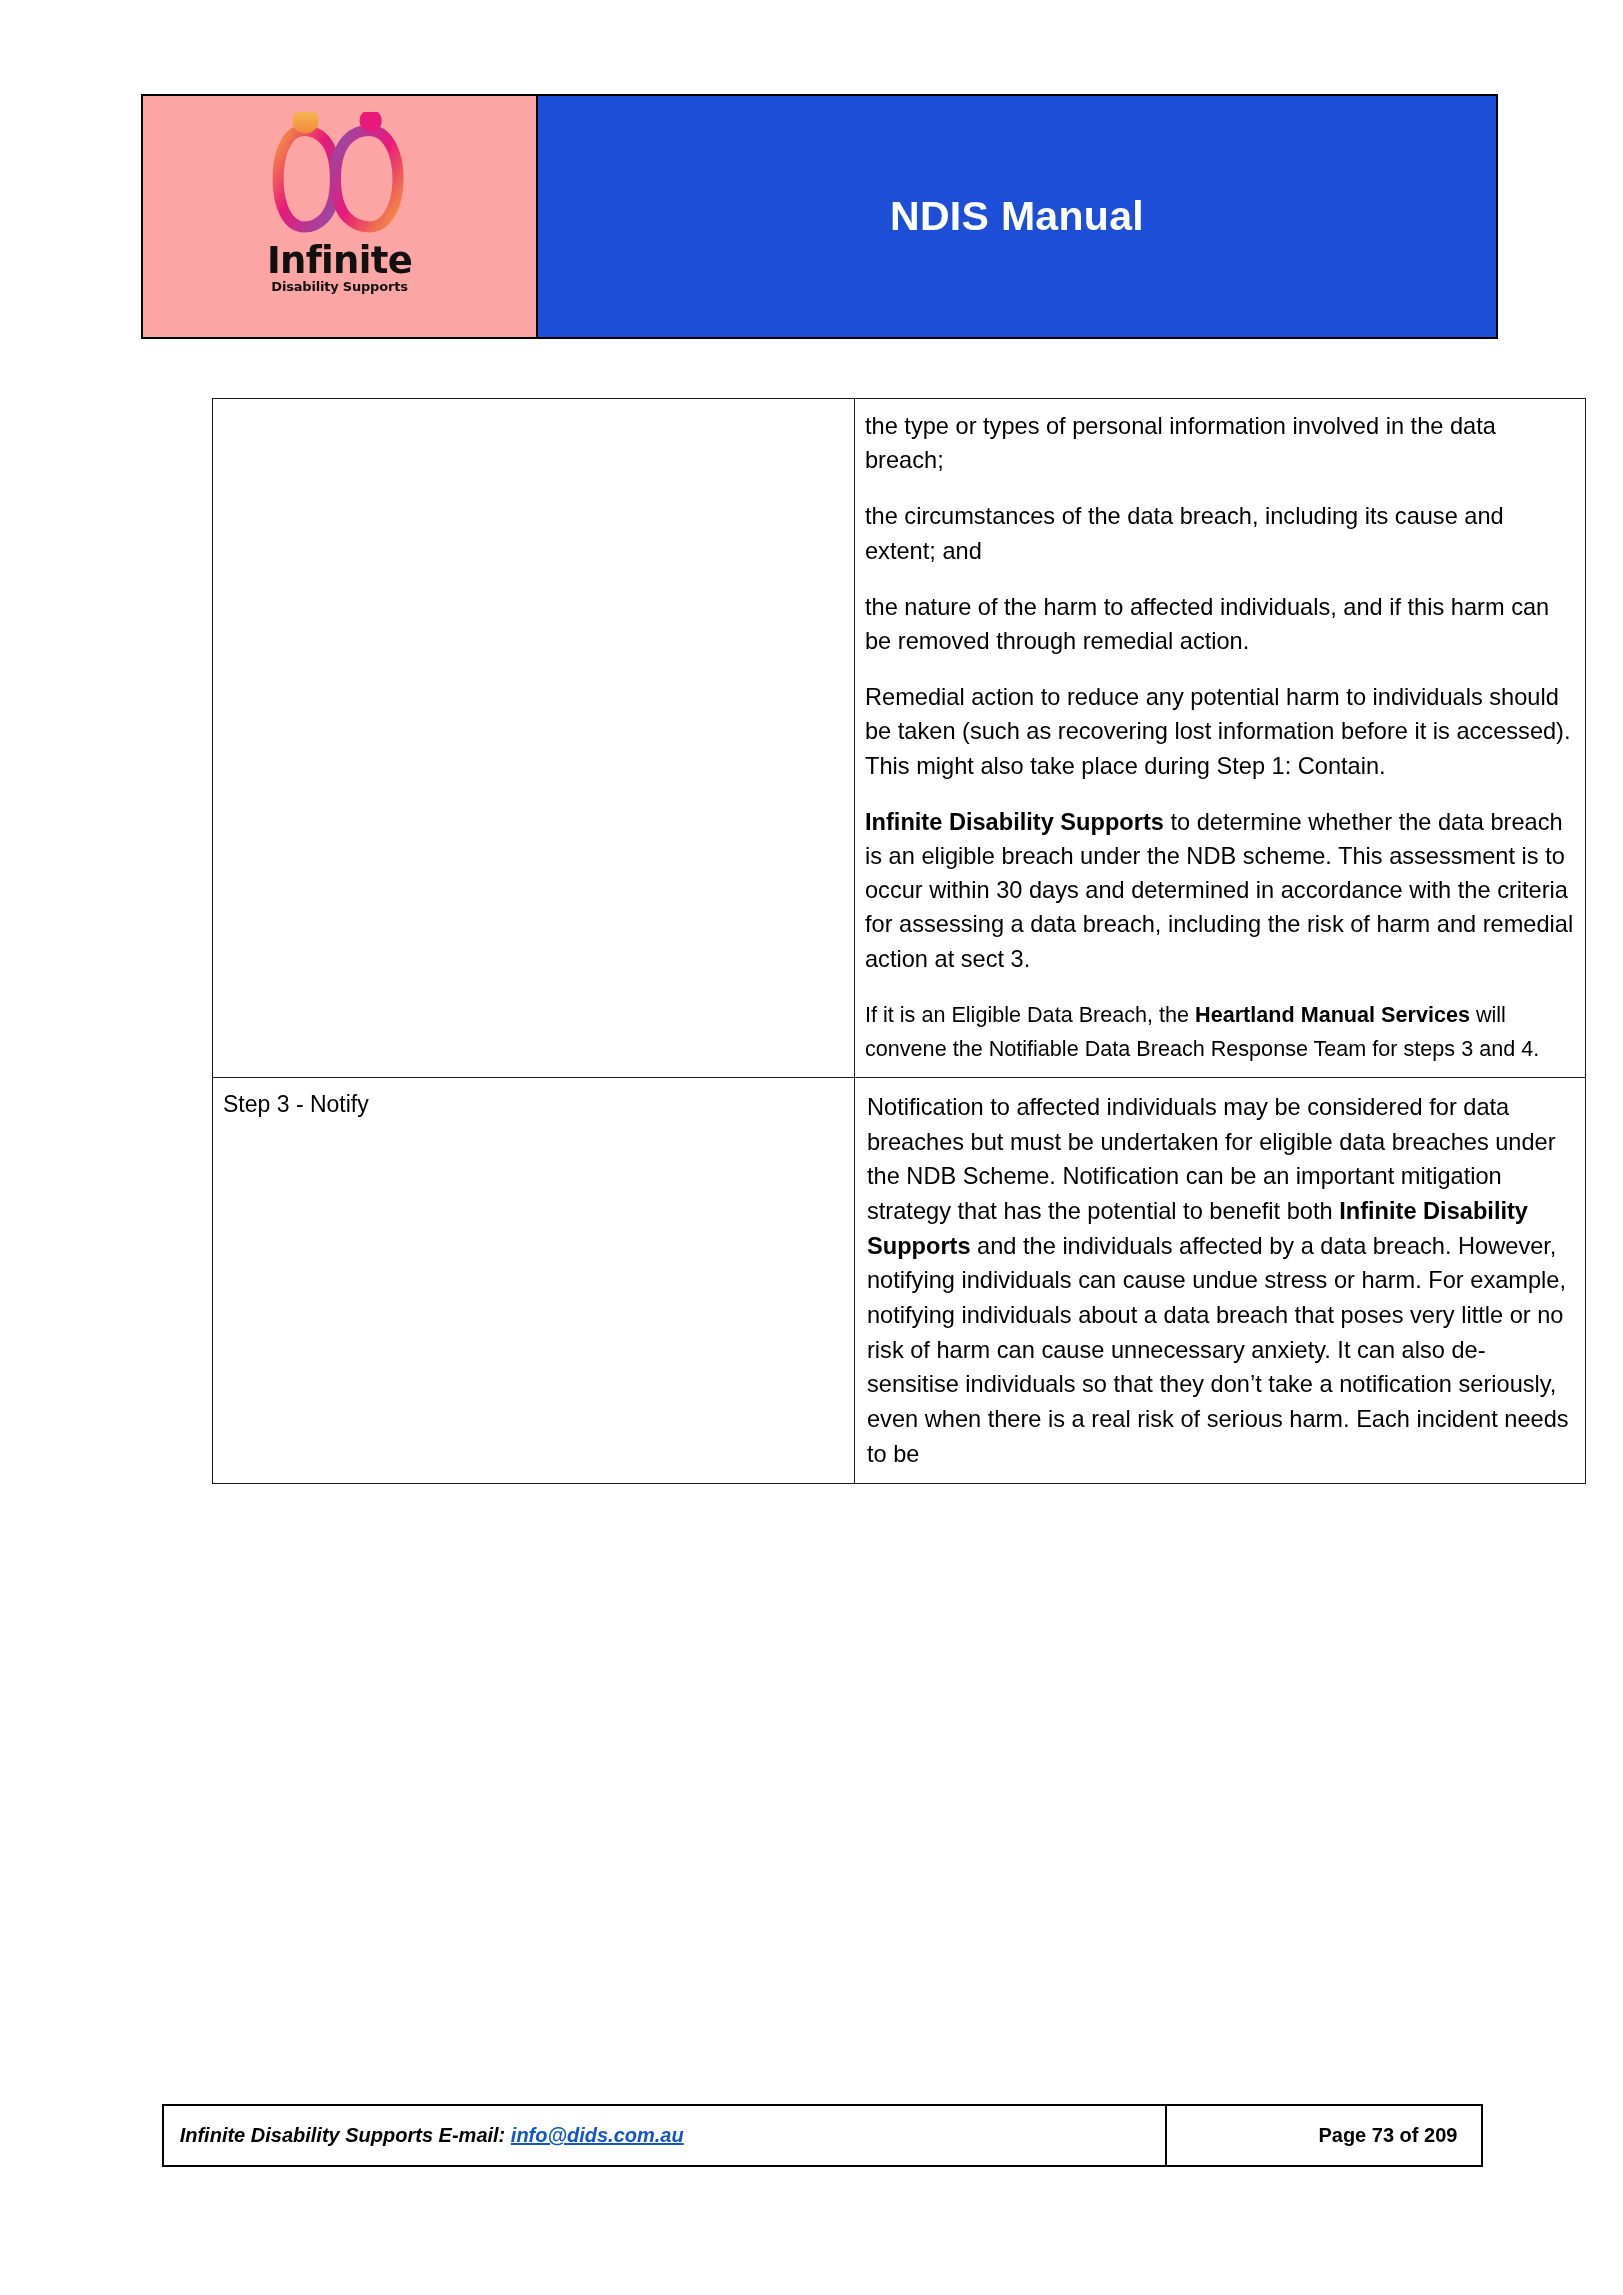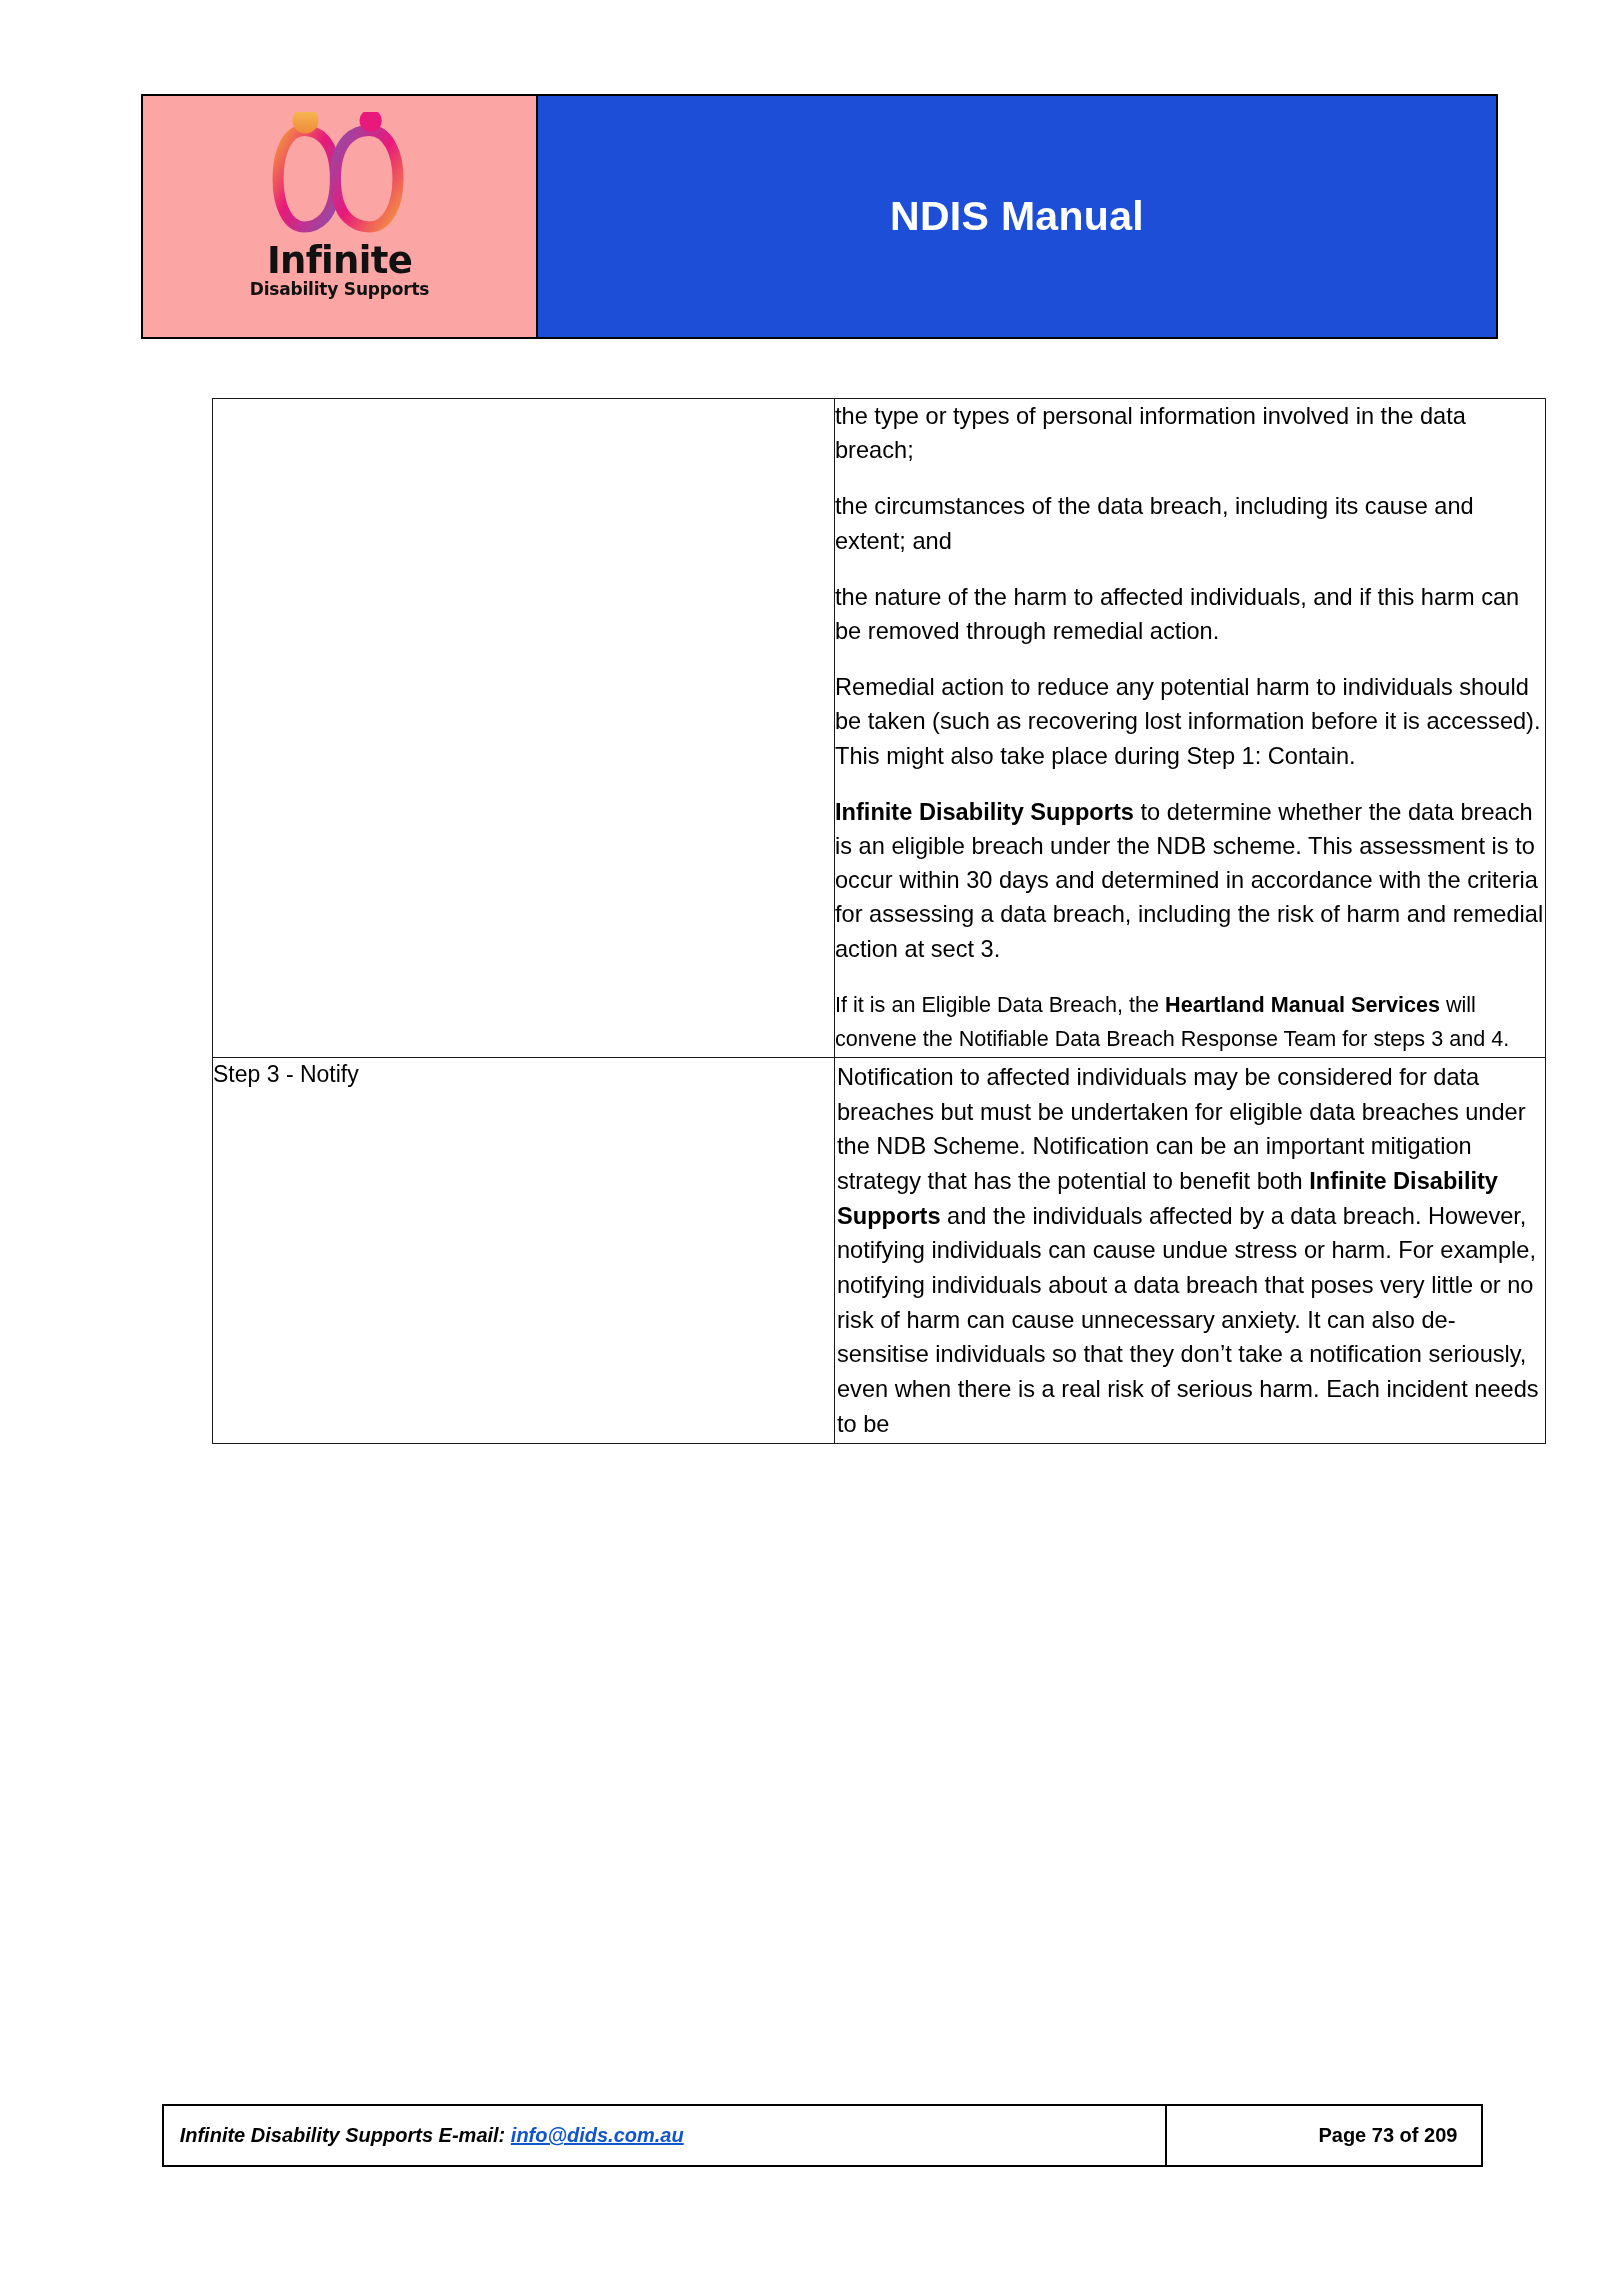--- a/index.html
+++ b/index.html
@@ -71,39 +71,39 @@
     font-size: 37px;
     line-height: 0.95;
     letter-spacing: -0.7px;
     margin-top: -2.6px;
     text-align: center;
     color: #111111;
   }
   .logo-sub {
     font-family: "DejaVu Sans", sans-serif;
     font-weight: bold;
-    font-size: 17px;
+    font-size: 13px;
     letter-spacing: -0.2px;
     text-align: center;
     color: #111111;
     margin-top: 0.7px;
   }
 
   
   .body-table {
     position: absolute;
     left: 212px;
     top: 398px;
     width: 1332px;
     border-collapse: collapse;
     table-layout: fixed;
   }
   .body-table td {
     border: 1.3px solid #1a1a1a;
-    padding: 0;
+    padding: 10px;
     vertical-align: top;
   }
   .col-label { width: 621px; }
   .col-content { width: 710px; }
 
   .cell-pad-left {
     padding: 11.8px 10.5px 11.8px 11.8px;
   }
   .cell-pad-right {
     padding: 9.2px 13px 9.2px 14.4px;

